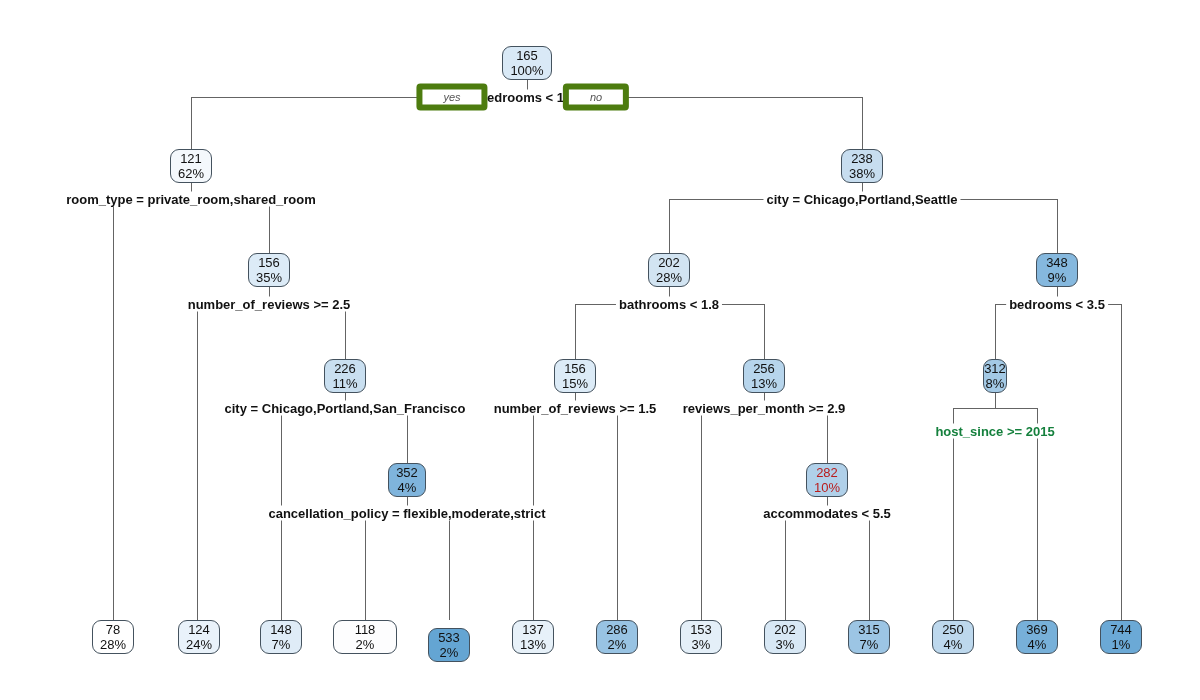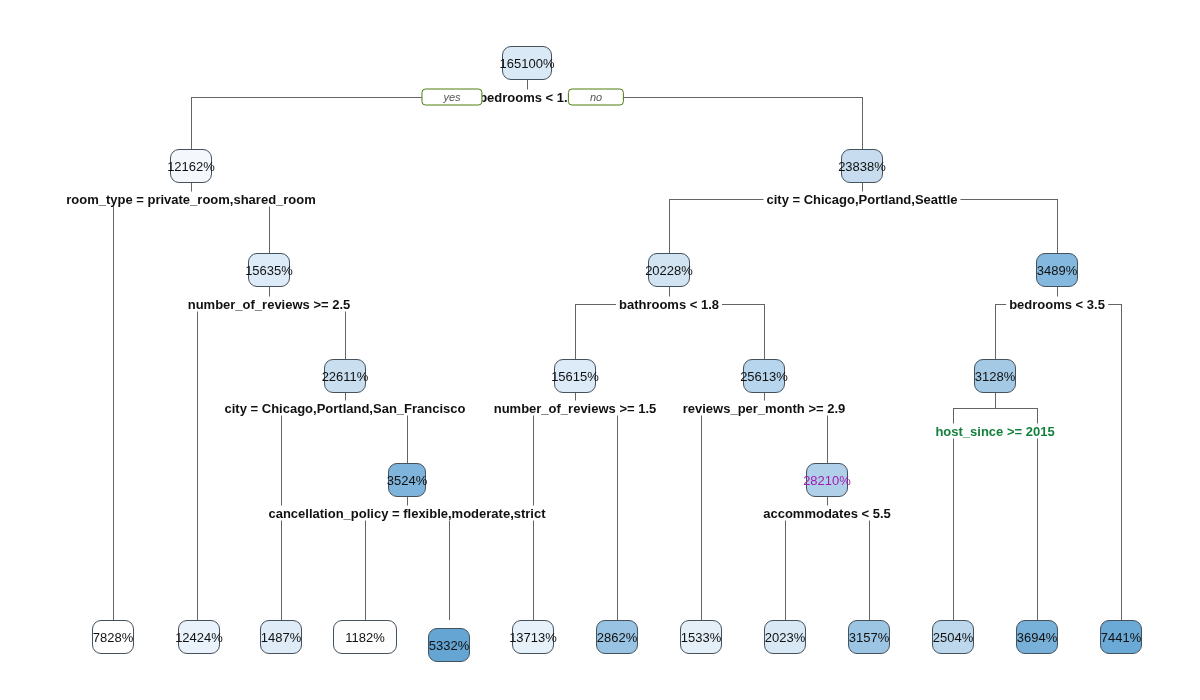--- a/index.html
+++ b/index.html
@@ -4,32 +4,32 @@
 <style>
   html,body{margin:0;padding:0;background:#ffffff;}
   #stage{
     position:relative;width:1200px;height:700px;background:#ffffff;overflow:hidden;
     font-family:"Liberation Sans",sans-serif;
   }
   .edge{position:absolute;background:#646464;}
   .tree-node{
     position:absolute;transform:translate(-50%,-50%);
     border:1.4px solid #44525e;border-radius:9px;
-    display:flex;flex-direction:row;align-items:center;justify-content:center;
+    display:flex;flex-direction:column;align-items:center;justify-content:center;
     font-size:13px;line-height:15px;color:#111111;text-align:center;
     box-sizing:border-box;height:34px;
   }
   .split-label{
     position:absolute;transform:translate(-50%,-50%);
     background:#ffffff;padding:0 3px;white-space:nowrap;
     font-size:13px;font-weight:bold;color:#111111;
   }
   .yn-box{
     position:absolute;transform:translate(-50%,-50%);
-    background:#ffffff;border:1px solid #4d7c0f;border-radius:4px;
+    background:#ffffff;border:6px solid #4d7c0f;border-radius:4px;
     font-size:11px;font-style:italic;color:#555555;
     padding:0 21px;height:15px;line-height:14px;white-space:nowrap;
   }
 </style>
 </head>
 <body>
 
 <div id="stage" style="background: rgb(255, 255, 255);">
     <div class="edge" style="left: 527px; top: 80px; width: 1px; height: 17px; background: rgb(100, 100, 100);"></div>
     <div class="edge" style="left: 191px; top: 97px; width: 671px; height: 1px; background: rgb(100, 100, 100);"></div>
@@ -122,29 +122,29 @@
       <span>11%</span>
     </div>
     <div class="tree-node" style="left: 575px; top: 376px; width: 42px; background: rgb(220, 235, 247); border-color: rgb(68, 82, 94); color: rgb(17, 17, 17);">
       <span>156</span>
       <span>15%</span>
     </div>
     <div class="tree-node" style="left: 764px; top: 376px; width: 42px; background: rgb(183, 213, 236); border-color: rgb(68, 82, 94); color: rgb(17, 17, 17);">
       <span>256</span>
       <span>13%</span>
     </div>
-    <div class="tree-node" style="left: 995px; top: 376px; width: 42px; background: rgb(163, 201, 229); border-color: rgb(68, 82, 94); color: rgb(17, 17, 17);">
+    <div class="tree-node" style="left: 995px; top: 376px; width: 24px; background: rgb(163, 201, 229); border-color: rgb(68, 82, 94); color: rgb(17, 17, 17);">
       <span>312</span>
       <span>8%</span>
     </div>
     <div class="tree-node" style="left: 407px; top: 480px; width: 38px; background: rgb(127, 180, 220); border-color: rgb(68, 82, 94); color: rgb(17, 17, 17);">
       <span>352</span>
       <span>4%</span>
     </div>
-    <div class="tree-node" style="left: 827px; top: 480px; width: 42px; background: rgb(176, 208, 233); border-color: rgb(68, 82, 94); color: #a21caf;">
+    <div class="tree-node" style="left: 827px; top: 480px; width: 42px; background: rgb(176, 208, 233); border-color: rgb(68, 82, 94); color: #b91c1c;">
       <span>282</span>
       <span>10%</span>
     </div>
     <div class="tree-node" style="left: 113px; top: 637px; width: 42px; background: rgb(255, 255, 255); border-color: rgb(68, 82, 94); color: rgb(17, 17, 17);">
       <span>78</span>
       <span>28%</span>
     </div>
     <div class="tree-node" style="left: 199px; top: 637px; width: 42px; background: rgb(233, 242, 250); border-color: rgb(68, 82, 94); color: rgb(17, 17, 17);">
       <span>124</span>
       <span>24%</span>

